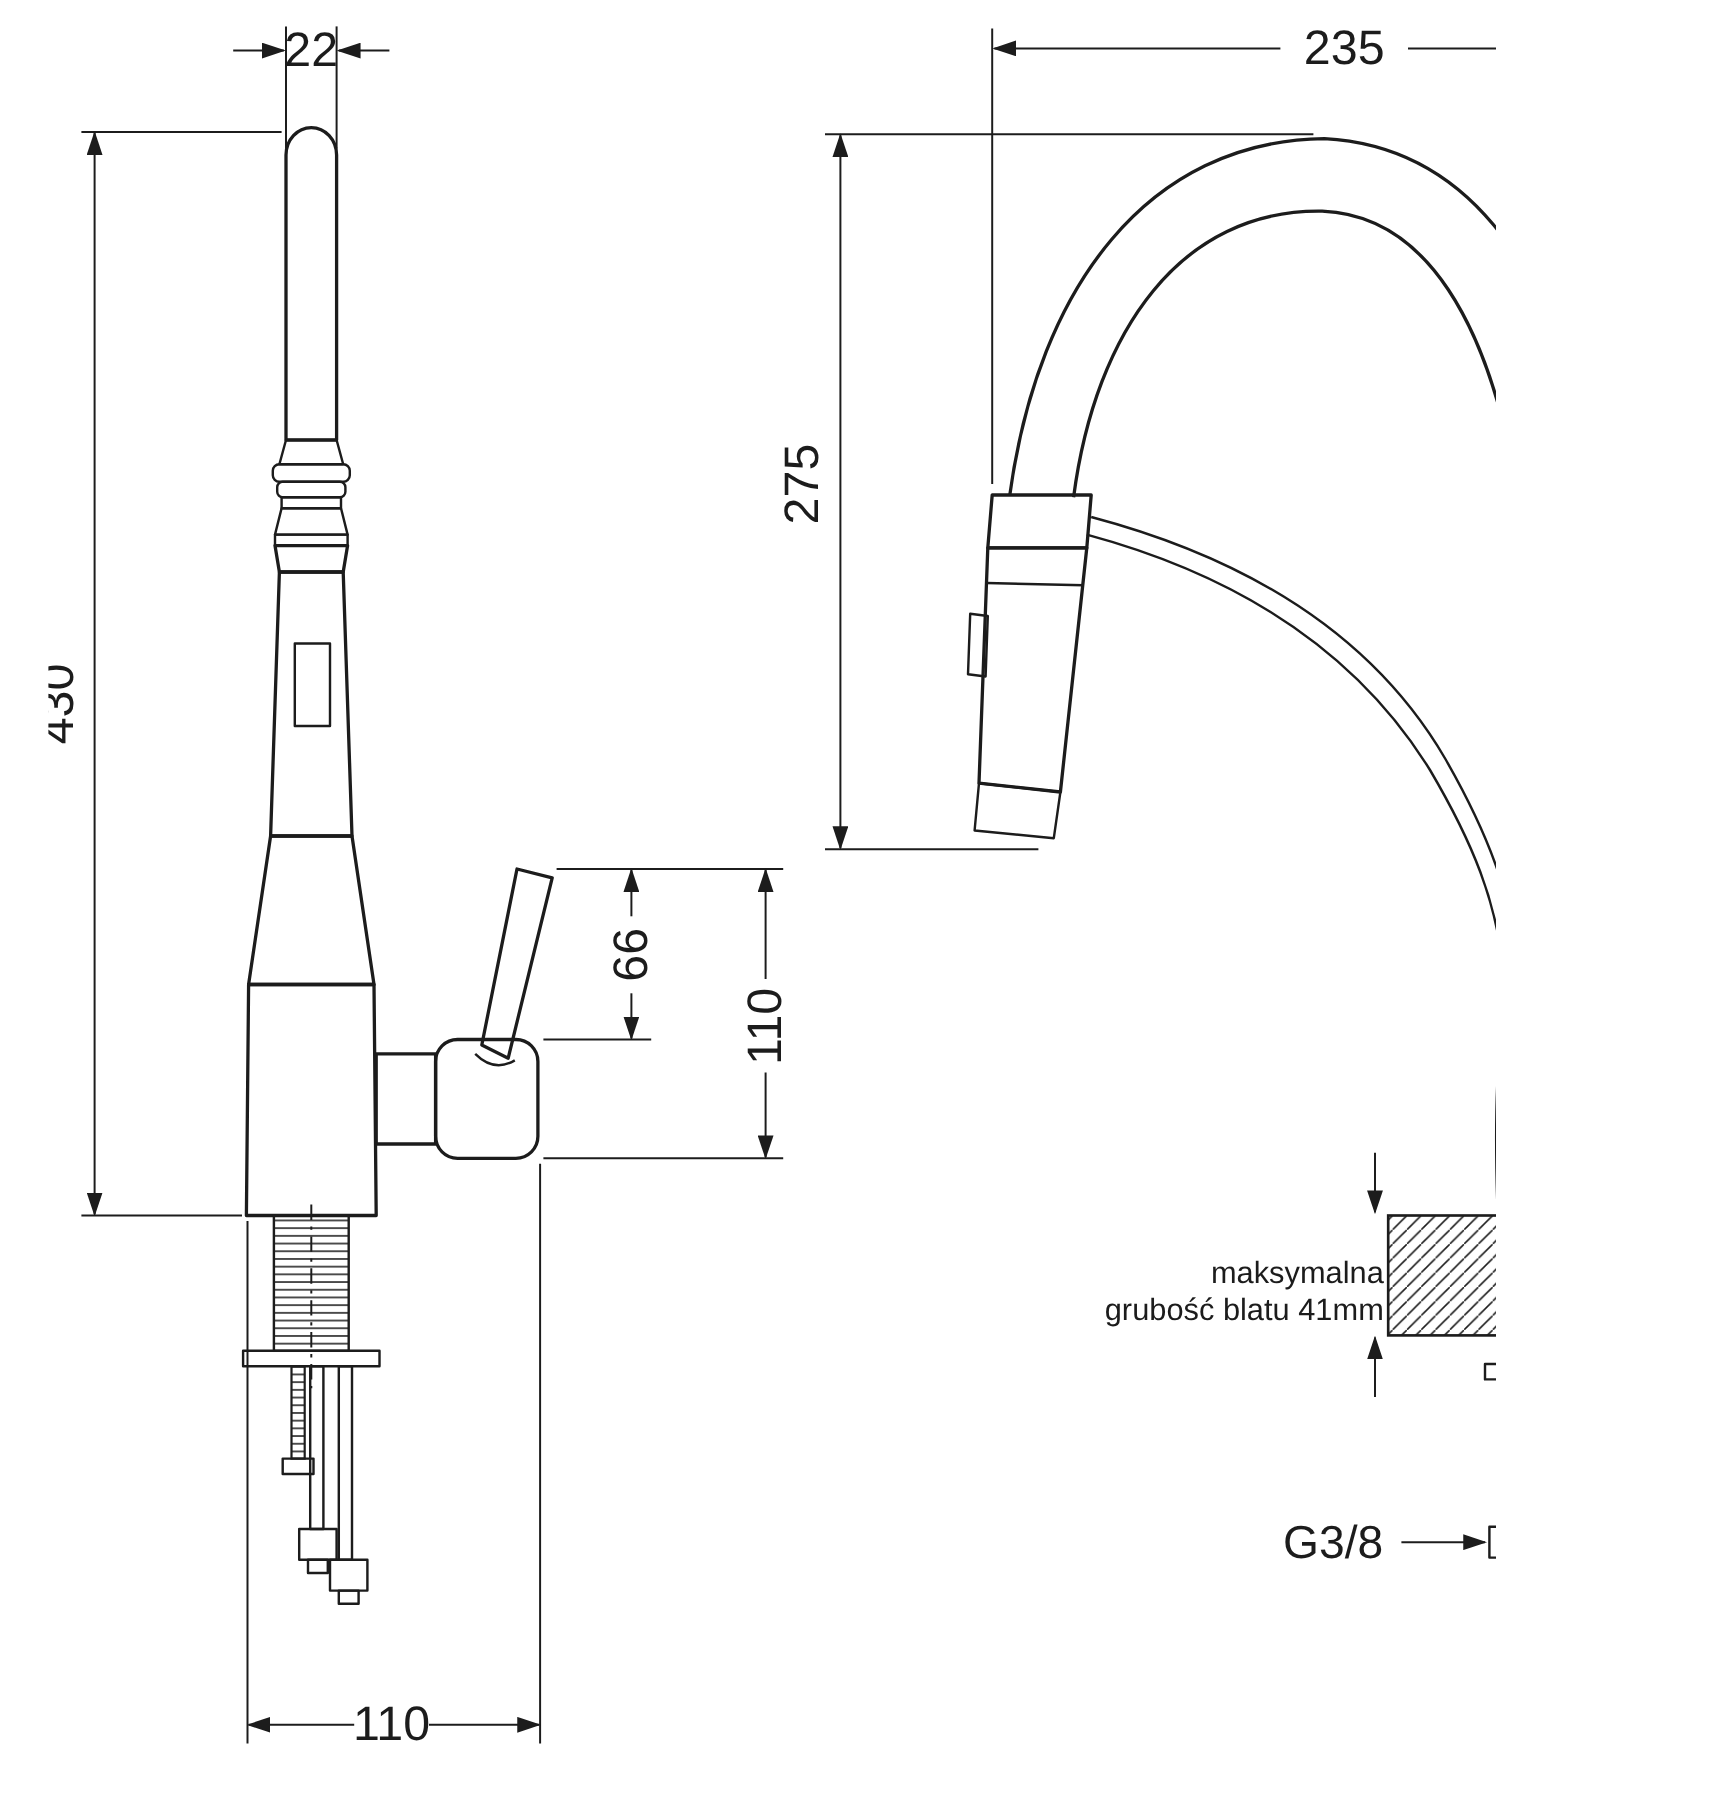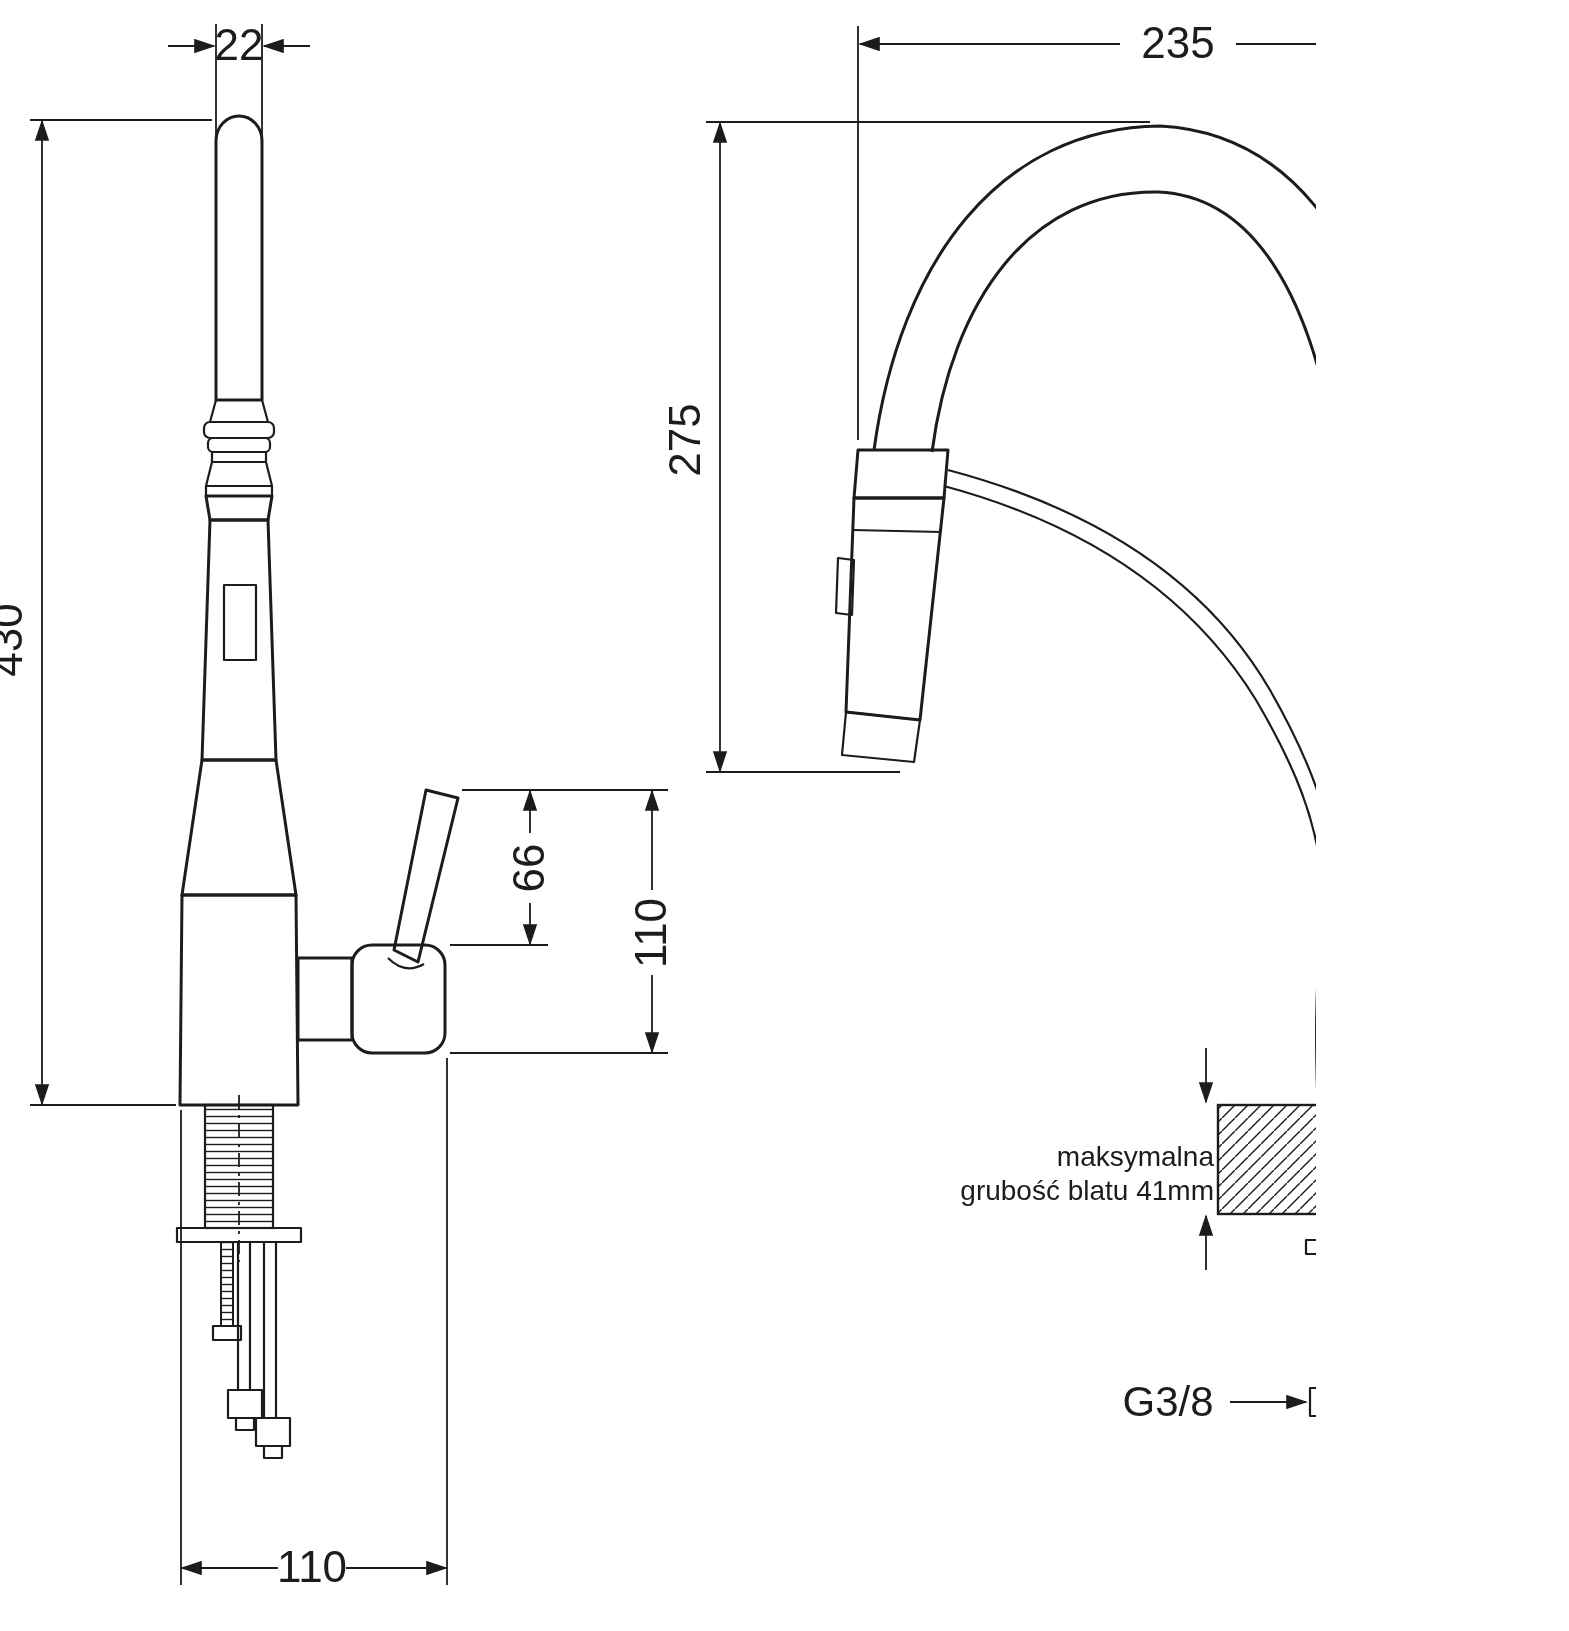--- a/index.html
+++ b/index.html
@@ -1,17 +1,17 @@
 <!DOCTYPE html>
 <html><head>
 <meta charset="utf-8">
 <style>
   html,body{margin:0;padding:0;background:#ffffff;}
   .page{position:relative;width:1316px;height:1631px;background:#ffffff;overflow:hidden;
-        font-family:"Liberation Sans", sans-serif;}
+        font-family:"Liberation Sans", sans-serif;padding-left:44px;}
   svg{display:block;}
   .outline{fill:none;stroke:#1c1c1c;stroke-width:3;stroke-linejoin:round;}
   .outline2{fill:none;stroke:#1c1c1c;stroke-width:2.2;stroke-linejoin:round;}
   .thin{fill:none;stroke:#1c1c1c;stroke-width:1.8;}
   .dim{fill:none;stroke:#1c1c1c;stroke-width:1.8;}
   .dimtext{fill:#1c1c1c;font-size:44px;font-family:"Liberation Sans",sans-serif;}
   .notetext{fill:#1c1c1c;font-size:28px;font-family:"Liberation Sans",sans-serif;}
   .threadtext{fill:#1c1c1c;font-size:42px;font-family:"Liberation Sans",sans-serif;}
 </style>
 </head>

